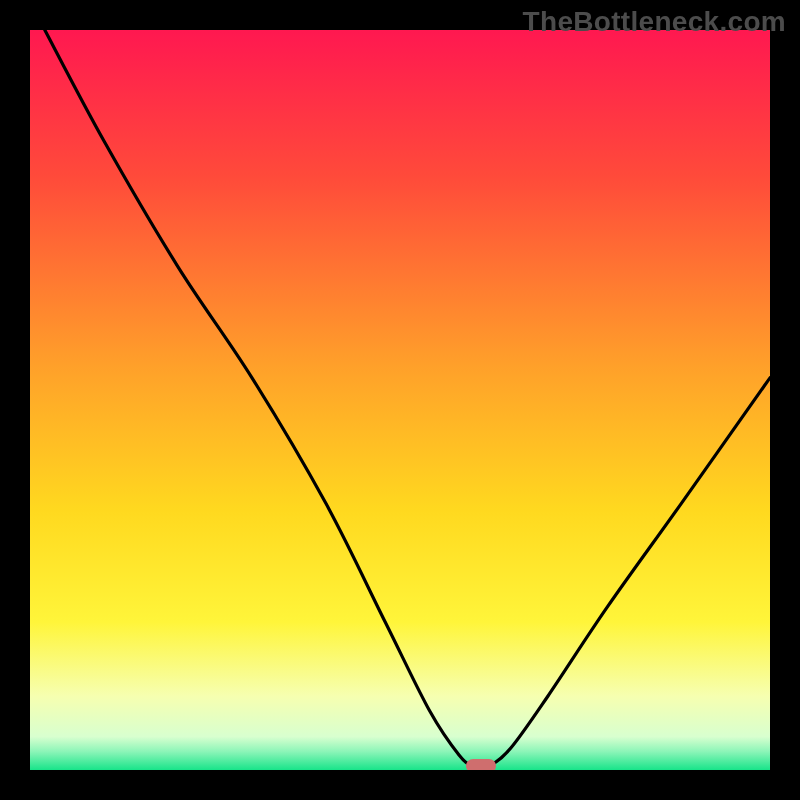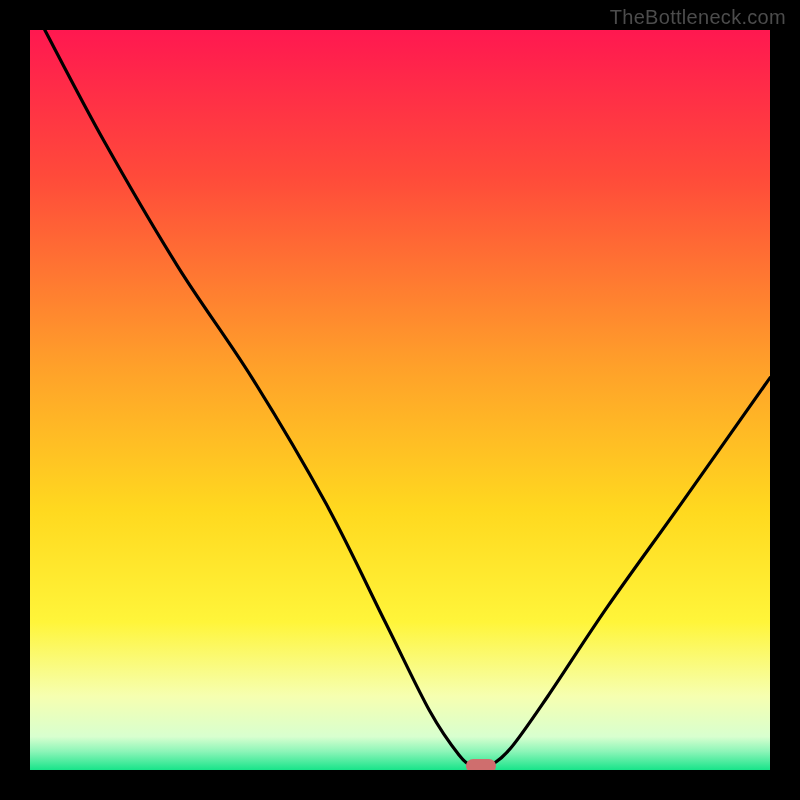--- a/index.html
+++ b/index.html
@@ -15,22 +15,22 @@
     position: relative;
     width: 800px;
     height: 800px;
     background: #000;
   }
   .watermark {
     position: absolute;
     top: 6px;
     right: 14px;
     color: #4c4c4c;
-    font-size: 20px;
-    font-weight: 400;
+    font-size: 28px;
+    font-weight: 700;
     letter-spacing: 0.3px;
     z-index: 30;
     user-select: none;
   }
   .plot-area {
     position: absolute;
     left: 30px;
     top: 30px;
     width: 740px;
     height: 740px;

